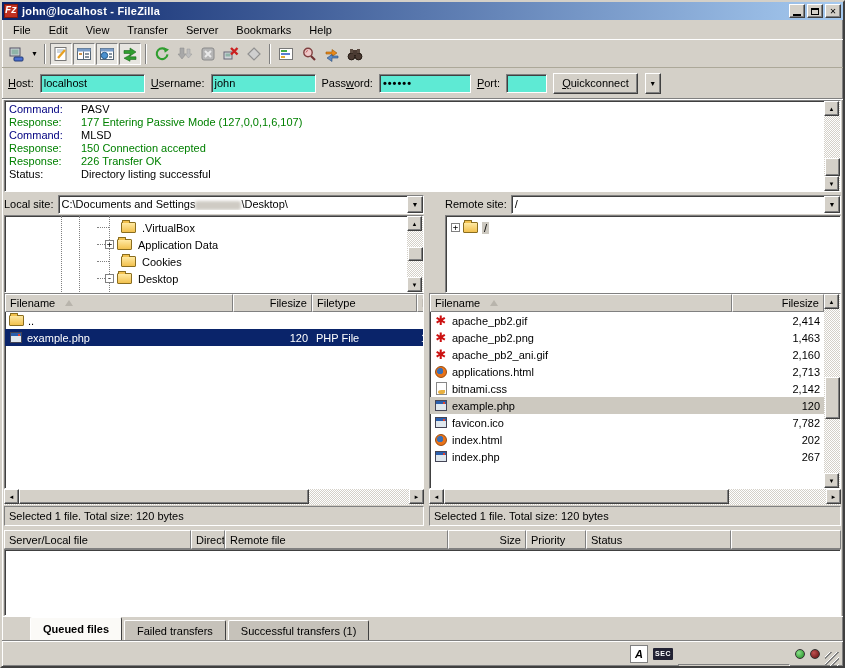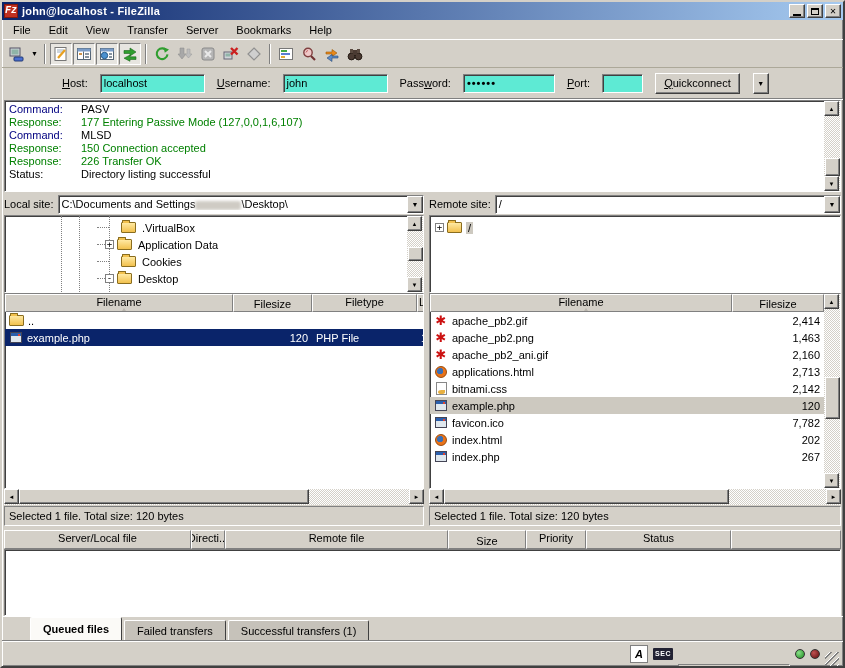--- a/index.html
+++ b/index.html
@@ -29,21 +29,21 @@
 
   
   .toolbar { height:28px; display:flex; align-items:center; padding-left:4px; gap:1px; flex:none; border-bottom:1px solid #aca899; }
   .tb-sep { width:2px; height:20px; margin:0 3px; border-left:1px solid #808080; border-right:1px solid #fff; }
   .tb-btn { width:22px; height:22px; display:flex; align-items:center; justify-content:center; border:1px solid transparent; }
   .tb-btn.pressed { border-color:#808080 #fff #fff #808080; background:#e7e5e0; }
   .tb-btn svg { width:16px; height:16px; }
   .tb-drop { width:11px; height:22px; display:flex; align-items:center; justify-content:center; font-size:7px; }
 
   
-  .quickbar { height:31px; display:flex; align-items:center; padding-left:12px; gap:12px; border-bottom:1px solid #808080; box-shadow:0 1px 0 #fff; flex:none;margin-left:48px; }
+  .quickbar { height:31px; display:flex; align-items:center; padding-left:6px; gap:6px; border-bottom:1px solid #808080; box-shadow:0 1px 0 #fff; flex:none; }
   .q-label u { text-decoration:underline; }
   .q-input { height:19px; background:#5eead4; border:1px solid; border-color:#808080 #fff #fff #808080; box-shadow: inset 1px 1px 0 #404040; padding:2px 3px; display:flex; align-items:center; overflow:hidden; white-space:nowrap; }
   .q-host { width:105px; } .q-user { width:105px; } .q-pass { width:92px; letter-spacing:1px; font-weight:bold; } .q-port { width:41px; }
   .qc-btn { height:21px; padding:0 8px; display:flex; align-items:center; font-weight:normal; }
   .qc-drop { width:16px; height:21px; display:flex; align-items:center; justify-content:center; font-size:7px; margin-left:1px; }
 
   
   .logpane { height:92px; margin:1px 2px 1px 2px; background:#fff; border:1px solid; border-color:#808080 #fff #fff #808080; box-shadow: inset 1px 1px 0 #404040; display:flex; flex:none; }
   .log-lines { flex:1; padding:2px 0 0 4px; overflow:hidden; }
   .log-row { display:flex; height:13px; line-height:13px; }
@@ -54,21 +54,21 @@
 
   
   .vscroll { width:16px; flex:none; display:flex; flex-direction:column; background:repeating-conic-gradient(#fff 0% 25%, #D4D0C8 0% 50%) 0 0/2px 2px; }
   .hscroll { height:16px; flex:none; display:flex; background:repeating-conic-gradient(#fff 0% 25%, #D4D0C8 0% 50%) 0 0/2px 2px; }
   .sb-btn { width:15px; height:15px; flex:none; display:flex; align-items:center; justify-content:center; font-size:6px; color:#000; }
   .sb-thumb-v { width:15px; flex:none; margin:0 auto; }
   .sb-thumb-h { height:15px; flex:none; }
   .sb-spacer { flex:1; }
 
   
-  .treerow { height:100px; display:flex; padding:0 2px; gap:5px; flex:none; }
+  .treerow { height:100px; display:flex; padding:0 2px; gap:21px; flex:none; }
   .pane-col { display:flex; flex-direction:column; }
   .pane-left { width:420px; flex:none; }
   .pane-right { flex:1; }
   .site-hdr { height:22px; display:flex; align-items:center; gap:4px; flex:none; }
   .site-label { flex:none; }
   .combo { flex:1; height:19px; background:#fff; border:1px solid; border-color:#808080 #fff #fff #808080; box-shadow:inset 1px 1px 0 #404040; display:flex; align-items:center; }
   .combo-text { flex:1; padding:0 3px; white-space:nowrap; overflow:hidden; }
   .combo-btn { width:16px; height:17px; flex:none; display:flex; align-items:center; justify-content:center; font-size:7px; }
   .blurred { display:inline-block; width:46px; height:9px; background:#cfcbc4; filter:blur(1.5px); border-radius:2px; vertical-align:middle; }
   .tree-area { flex:1; background:#fff; border:1px solid; border-color:#808080 #fff #fff #808080; box-shadow:inset 1px 1px 0 #404040; display:flex; overflow:hidden; }
@@ -81,21 +81,21 @@
   .folder-icon { width:15px; height:11px; flex:none; position:relative; background:linear-gradient(#FFE9A2,#F2C14E); border:1px solid #8A6D1F; border-radius:1px; margin-right:4px; }
   .folder-icon::before { content:""; position:absolute; top:-3px; left:0; width:6px; height:2px; background:#F2C14E; border:1px solid #8A6D1F; border-bottom:none; border-radius:1px 1px 0 0; }
   .tree-label { padding:0 2px; white-space:nowrap; }
   .tree-label.selected { background:#cdc9c0; }
 
   
   .listrow { flex:none; display:flex; padding:0 2px; gap:5px; height:233px; }
   .list-frame { flex:1; background:#fff; border:1px solid; border-color:#808080 #fff #fff #808080; box-shadow:inset 1px 1px 0 #404040; display:flex; overflow:hidden; }
   .list-main { flex:1; display:flex; flex-direction:column; overflow:hidden; }
   .list-hdr { height:18px; display:flex; flex:none; background:#D4D0C8; }
-  .hcell { border:1px solid; border-color:#fff #808080 #808080 #fff; padding:1px 4px; display:flex; align-items:center; white-space:nowrap; overflow:hidden; background:#D4D0C8;flex-direction:column; }
+  .hcell { border:1px solid; border-color:#fff #808080 #808080 #fff; padding:1px 4px; display:flex; align-items:center; white-space:nowrap; overflow:hidden; background:#D4D0C8; }
   .hcell.right { justify-content:flex-end; }
   .sort-tri { width:0; height:0; border-left:4px solid transparent; border-right:4px solid transparent; border-bottom:6px solid #b8b4ac; margin-left:10px; }
   .rows { flex:1; overflow:hidden; }
   .frow { height:17px; display:flex; align-items:center; }
   .frow .cell { padding:0 4px; white-space:nowrap; overflow:hidden; display:flex; align-items:center; height:100%; }
   .frow .cell.right { justify-content:flex-end; }
   .frow.sel-active { background:#0A246A; color:#fff; }
   .frow.sel-inactive { background:#cdc9c0; }
   .c-name-l { width:228px; flex:none; } .c-size-l { width:79px; flex:none; } .c-type-l { width:105px; flex:none; } .c-mod-l { flex:1; }
   .c-name-r { flex:1; } .c-size-r { width:92px; flex:none; }

